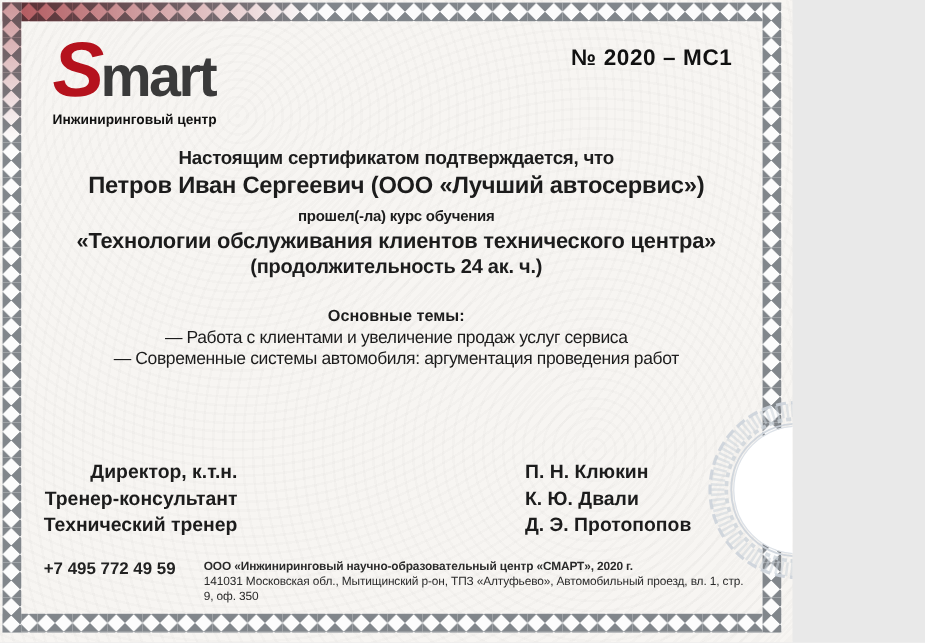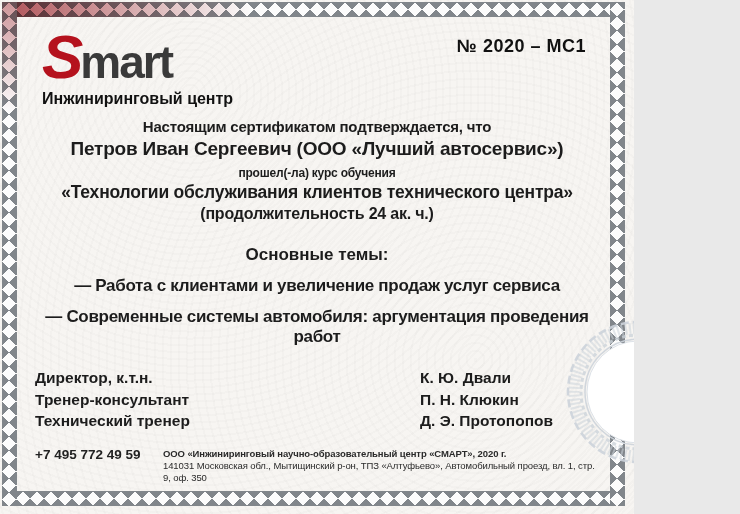--- a/index.html
+++ b/index.html
@@ -41,43 +41,43 @@
   .logo{position:absolute;left:42px;top:26px;width:230px;}
   .logo-word{white-space:nowrap;line-height:1;}
   .logo-s{
     font-weight:700;font-style:italic;
     font-size:62px;color:#b5121d;letter-spacing:-3px;
   }
   .logo-mart{
     font-weight:700;font-size:46px;color:#3a3a3a;letter-spacing:-2px;
   }
   .logo-tagline{
-    margin-top:2px;font-size:16px;font-weight:700;color:#111;
+    margin-top:2px;font-size:11px;font-weight:700;color:#111;
   }
   
   .cert-number{
     position:absolute;right:48px;top:36px;
     font-size:18px;font-weight:700;color:#111;letter-spacing:.5px;
   }
   
   .center-stack{position:absolute;left:24px;right:24px;top:102px;text-align:center;}
   .cert-title{
     font-family:"Liberation Serif", serif;
     font-size:40px;font-weight:600;color:#151515;
     letter-spacing:10px;line-height:1.1;
   }
   .intro-line{margin-top:16px;font-size:15px;font-weight:700;letter-spacing:-0.2px;}
   .recipient-line{margin-top:3px;font-size:19px;font-weight:700;letter-spacing:-0.2px;}
   .course-intro{margin-top:6px;font-size:12px;font-weight:700;letter-spacing:-0.2px;}
   .course-title{margin-top:2px;font-size:17.5px;font-weight:700;letter-spacing:-0.2px;}
   .duration-line{margin-top:2px;font-size:16px;font-weight:700;letter-spacing:-0.2px;}
-  .topics-heading{margin-top:22px;font-size:17px;font-weight:700;}
-  .topic-line{margin-top:11px;font-size:17px;font-weight:700;letter-spacing:-0.3px;}
+  .topics-heading{margin-top:22px;font-size:13px;font-weight:700;}
+  .topic-line{margin-top:1px;font-size:14px;font-weight:400;letter-spacing:-0.3px;}
   
-  .sig-roles{position:absolute;left:35px;top:367px;font-size:15.5px;font-weight:700;line-height:21.5px;}
+  .sig-roles{position:absolute;left:35px;top:367px;font-size:15.5px;font-weight:700;line-height:21.5px;text-align:right;}
   .sig-names{position:absolute;left:420px;top:367px;font-size:15.5px;font-weight:700;line-height:21.5px;}
   
   .rosette{position:absolute;left:563px;top:317px;width:150px;height:150px;}
   
   .footer-contacts{
     position:absolute;left:35px;top:446px;
     font-size:13.5px;font-weight:700;color:#222;line-height:17px;
   }
   .footer-info{
     position:absolute;left:163px;top:448px;width:440px;
@@ -124,22 +124,22 @@
     </g>
     <circle cx="75" cy="75" r="51" fill="#ffffff" stroke="#dde2e8" stroke-width="1"></circle>
   </svg>
 
   <div class="sig-roles">
     <div>Директор, к.т.н.</div>
     <div>Тренер-консультант</div>
     <div>Технический тренер</div>
   </div>
   <div class="sig-names">
+    <div>П. Н. Клюкин</div>
     <div>К. Ю. Двали</div>
-    <div>П. Н. Клюкин</div>
     <div>Д. Э. Протопопов</div>
   </div>
 
   <div class="footer-contacts">
     <div>+7 495 772 49 59</div>
   </div>
   <div class="footer-info">
     <div class="footer-company">ООО «Инжиниринговый научно-образовательный центр «СМАРТ», 2020 г.</div>
     <div>141031  Московская обл.,  Мытищинский  р-он, ТПЗ «Алтуфьево», Автомобильный проезд, вл. 1, стр. 9, оф. 350</div>
   </div>

